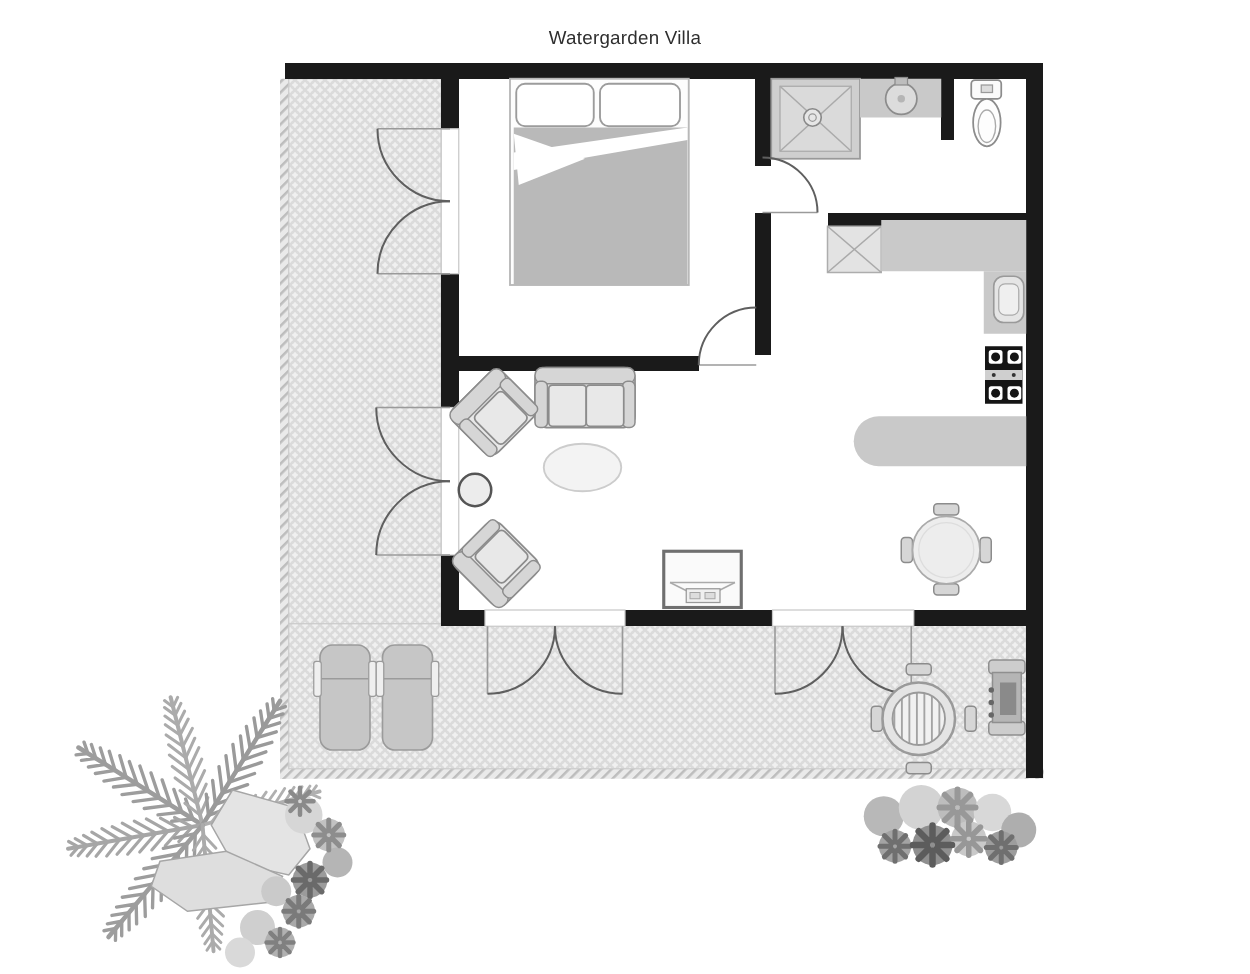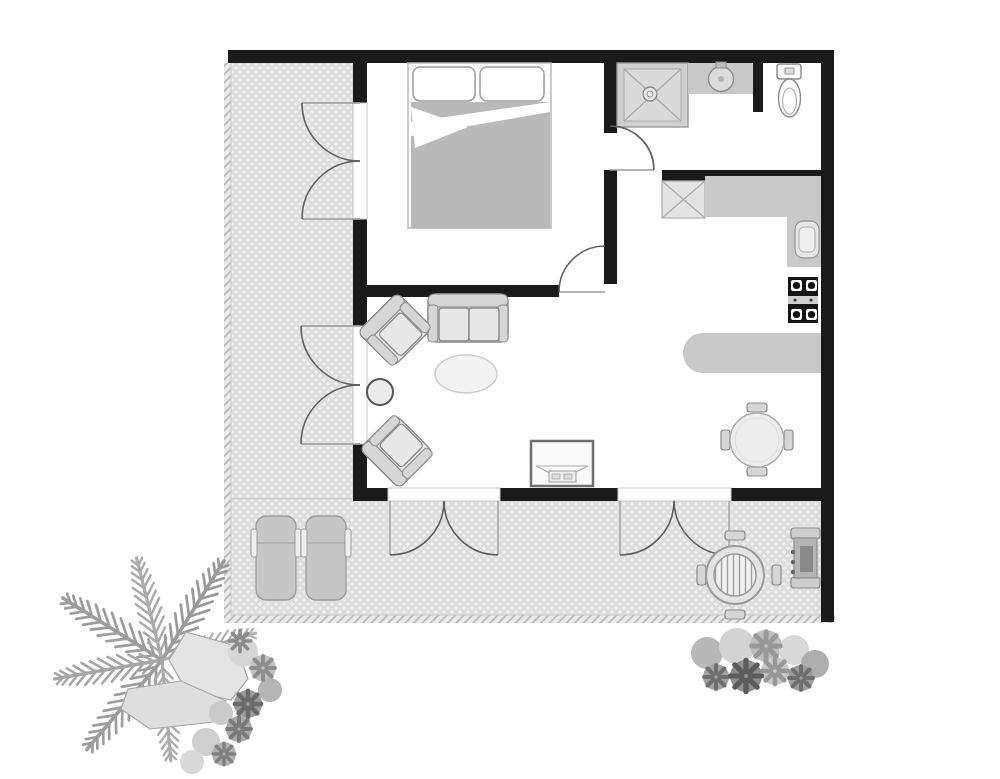--- a/index.html
+++ b/index.html
@@ -288,13 +288,14 @@
     <circle cx="775" cy="671" r="14" fill="#c9c9c9"></circle>
     <circle cx="801" cy="678" r="13" fill="#9d9d9d"></circle>
     <use href="#burst" transform="translate(766,646) scale(1.2)" stroke="#989898"></use>
     <use href="#burst" transform="translate(716,677)" stroke="#6f6f6f"></use>
     <use href="#burst" transform="translate(746,676) scale(1.3)" stroke="#5c5c5c"></use>
     <use href="#burst" transform="translate(775,671) scale(1.1)" stroke="#979797"></use>
     <use href="#burst" transform="translate(801,678)" stroke="#6f6f6f"></use>
   </g>
 </svg>
 
+<div class="plan-title">Watergarden Villa</div>
 </div>
 
 </body></html>

